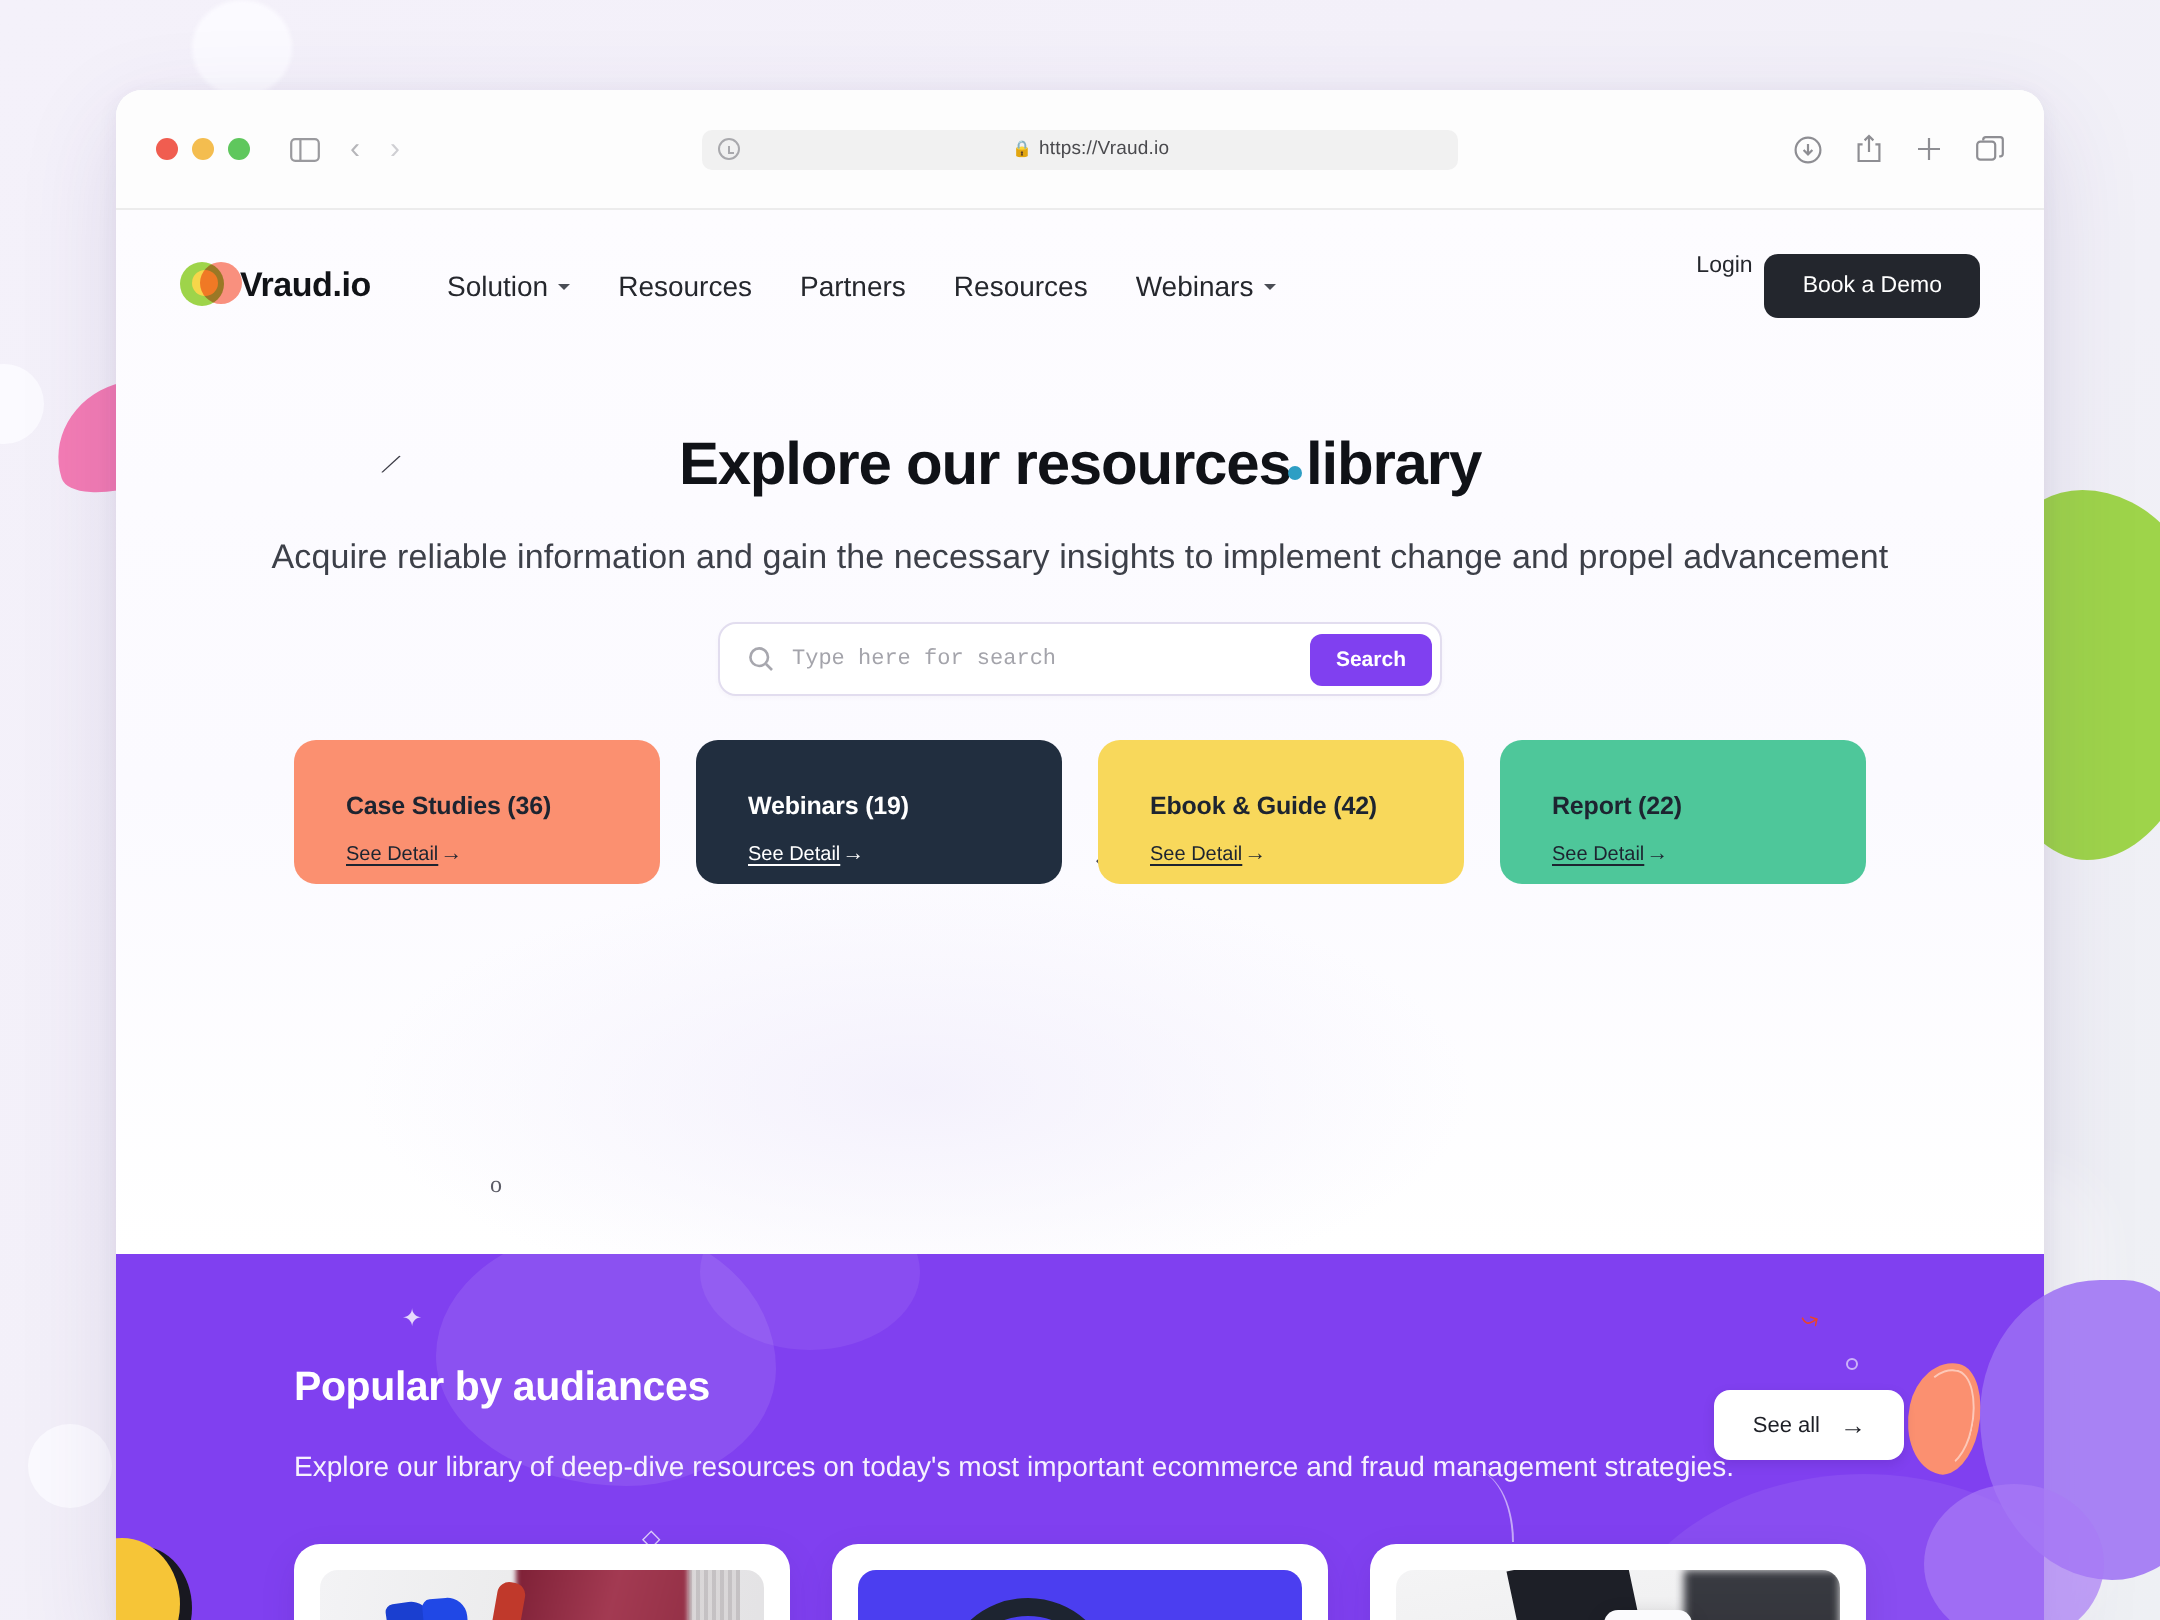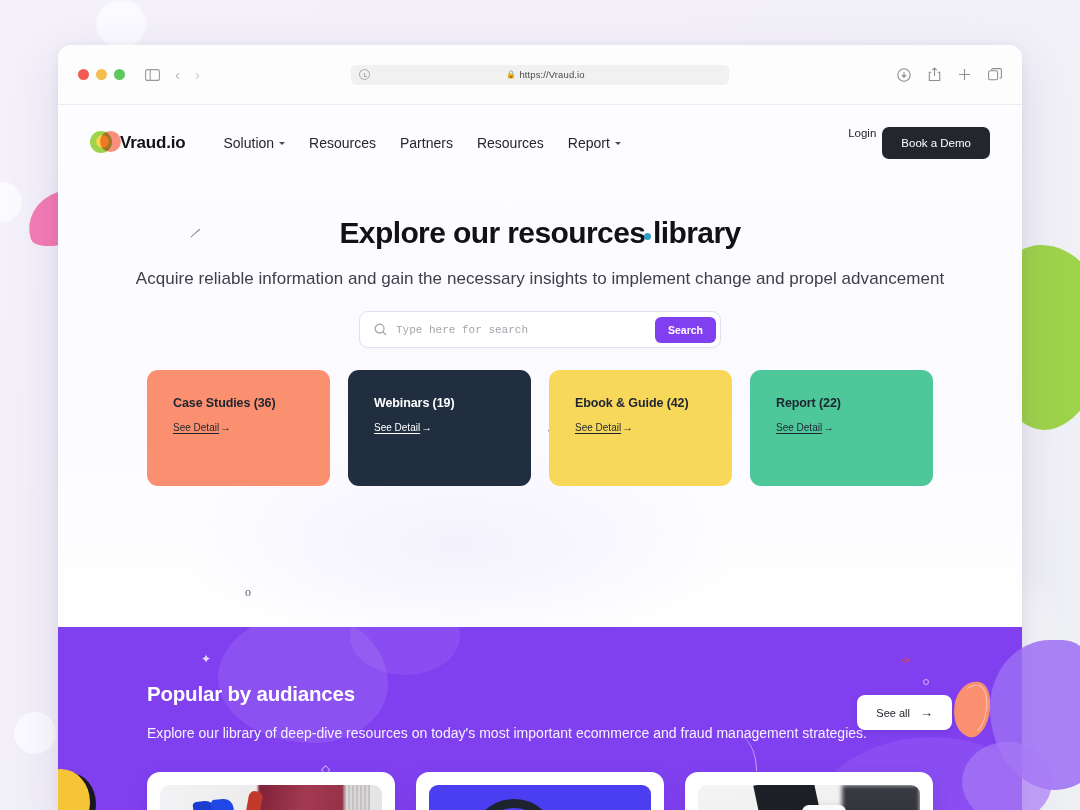--- a/index.html
+++ b/index.html
@@ -264,21 +264,21 @@
     font-size: 20px; font-weight: 700; color: #3c3b57;
     letter-spacing: -.2px;
     position: relative; z-index: 3;
   }
   .cards {
     display: flex; gap: 18px;
     margin: 22px 0 0 89px;
     position: relative; z-index: 3;
   }
   .card {
-    width: 183px; height: 116px;
+    width: 183px; height: 72px;
     border-radius: 11px;
     padding: 26px 0 0 26px;
     position: relative;
   }
   .card-title { font-size: 12.5px; font-weight: 700; letter-spacing: -.1px; }
   .card-link {
     margin-top: 11px;
     font-size: 10px; font-weight: 500;
     display: inline-flex; align-items: center; gap: 1px;
     cursor: pointer;
@@ -514,21 +514,21 @@
             <span class="nav-link">
               <span>Resources</span>
             </span>
             <span class="nav-link">
               <span>Partners</span>
             </span>
             <span class="nav-link">
               <span>Resources</span>
             </span>
             <span class="nav-link">
-              <span>Report</span>
+              <span>Webinars</span>
               <span class="caret"></span>
             </span>
           </div>
 
           <div class="nav-right">
             <span class="login-link">Login</span>
             <button class="demo-btn">Book a Demo</button>
           </div>
         </div>
 

